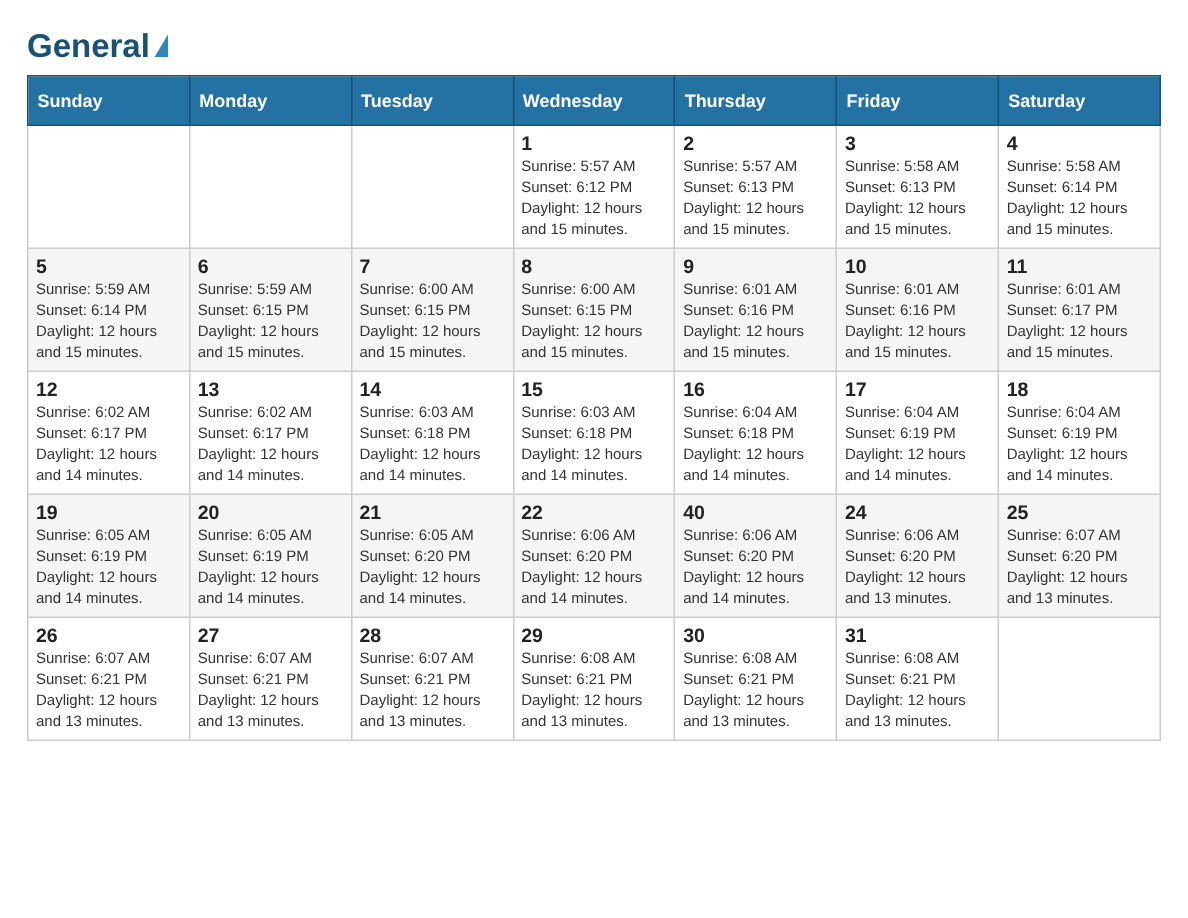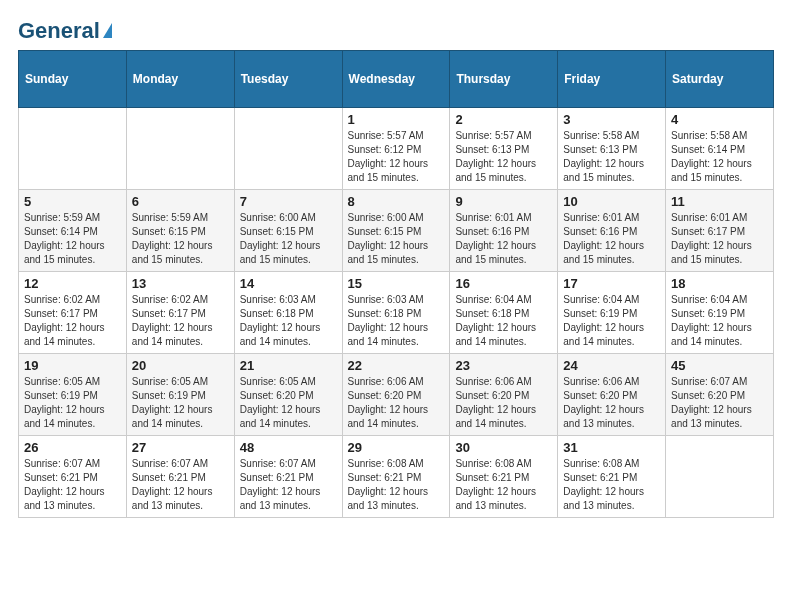--- a/index.html
+++ b/index.html
@@ -43,21 +43,21 @@
       width: 100%;
       border-collapse: collapse;
       border: 1px solid #ccc;
     }
     .calendar th {
       background: #2471a3;
       color: #fff;
       font-size: 12px;
       font-weight: bold;
       text-align: left;
-      padding: 21px 6px;
+      padding: 9px 6px;
       border: 1px solid #1a5276;
     }
     .calendar td {
       vertical-align: top;
       padding: 4px 5px;
       border: 1px solid #ccc;
       width: 108px;
       min-height: 80px;
       font-size: 10px;
       color: #222;
@@ -270,35 +270,35 @@
 and 14 minutes.</div>
           </td>
           <td style="background: rgb(245, 245, 245);">
             <div class="day-number">22</div>
             <div class="day-info" style="white-space: pre-line;">Sunrise: 6:06 AM
 Sunset: 6:20 PM
 Daylight: 12 hours
 and 14 minutes.</div>
           </td>
           <td style="background: rgb(245, 245, 245);">
-            <div class="day-number">23</div>
+            <div class="day-number">40</div>
             <div class="day-info" style="white-space: pre-line;">Sunrise: 6:06 AM
 Sunset: 6:20 PM
 Daylight: 12 hours
 and 14 minutes.</div>
           </td>
           <td style="background: rgb(245, 245, 245);">
             <div class="day-number">24</div>
             <div class="day-info" style="white-space: pre-line;">Sunrise: 6:06 AM
 Sunset: 6:20 PM
 Daylight: 12 hours
 and 13 minutes.</div>
           </td>
           <td style="background: rgb(245, 245, 245);">
-            <div class="day-number">45</div>
+            <div class="day-number">25</div>
             <div class="day-info" style="white-space: pre-line;">Sunrise: 6:07 AM
 Sunset: 6:20 PM
 Daylight: 12 hours
 and 13 minutes.</div>
           </td>
         </tr>
         <tr>
           <td>
             <div class="day-number">26</div>
             <div class="day-info" style="white-space: pre-line;">Sunrise: 6:07 AM
@@ -307,21 +307,21 @@
 and 13 minutes.</div>
           </td>
           <td>
             <div class="day-number">27</div>
             <div class="day-info" style="white-space: pre-line;">Sunrise: 6:07 AM
 Sunset: 6:21 PM
 Daylight: 12 hours
 and 13 minutes.</div>
           </td>
           <td>
-            <div class="day-number">48</div>
+            <div class="day-number">28</div>
             <div class="day-info" style="white-space: pre-line;">Sunrise: 6:07 AM
 Sunset: 6:21 PM
 Daylight: 12 hours
 and 13 minutes.</div>
           </td>
           <td>
             <div class="day-number">29</div>
             <div class="day-info" style="white-space: pre-line;">Sunrise: 6:08 AM
 Sunset: 6:21 PM
 Daylight: 12 hours

